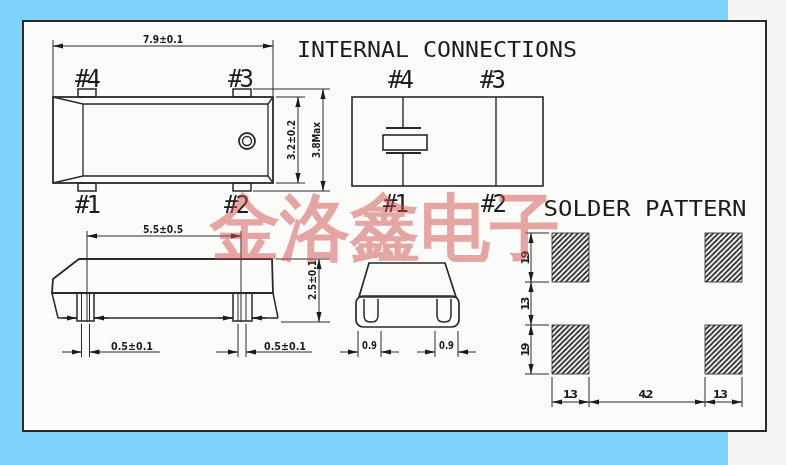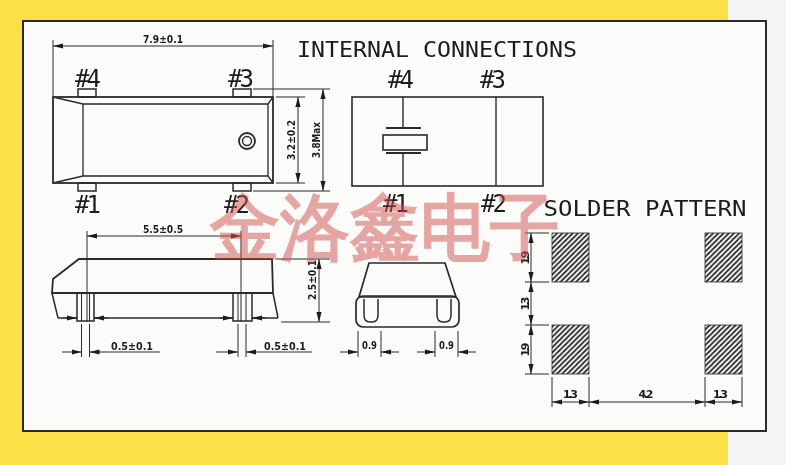--- a/index.html
+++ b/index.html
@@ -1,16 +1,16 @@
 <!DOCTYPE html>
 <html><head>
 <meta charset="utf-8">
 <style>
   html,body{margin:0;padding:0;background:#f5f5f4;}
-  .canvas{position:relative;width:728px;height:465px;background:#fde047;font-family:"DejaVu Sans",sans-serif;}
+  .canvas{position:relative;width:728px;height:465px;background:#7dd3fc;font-family:"DejaVu Sans",sans-serif;}
   svg line, svg path, svg rect, svg circle, svg polygon { stroke:#2a2a2a; fill:none; stroke-linecap:butt; }
   .w18{stroke-width:1.8} .w17{stroke-width:1.7} .w16{stroke-width:1.6}
   .w15{stroke-width:1.5} .w14{stroke-width:1.4} .w13{stroke-width:1.3}
   .thin{stroke-width:1}
   .frame{stroke-width:2; fill:#fbfbfa;}
   .pad{fill:url(#hatch); stroke:#262626; stroke-width:0.8;}
   text{stroke:none;}
   .t-dim{font-family:"DejaVu Sans",sans-serif; font-weight:bold; font-size:11px; fill:#1c1c1c;}
   .t-pin{font-family:"DejaVu Sans Mono",monospace; font-size:24px; fill:#1c1c1c;}
   .t-title{font-family:"DejaVu Sans Mono",monospace; font-size:21px; fill:#1c1c1c;}

